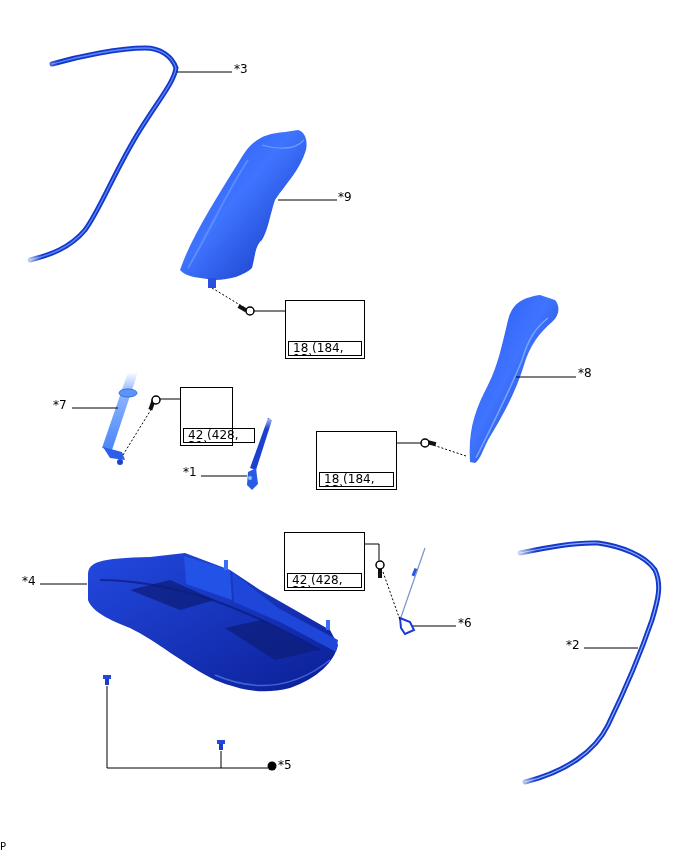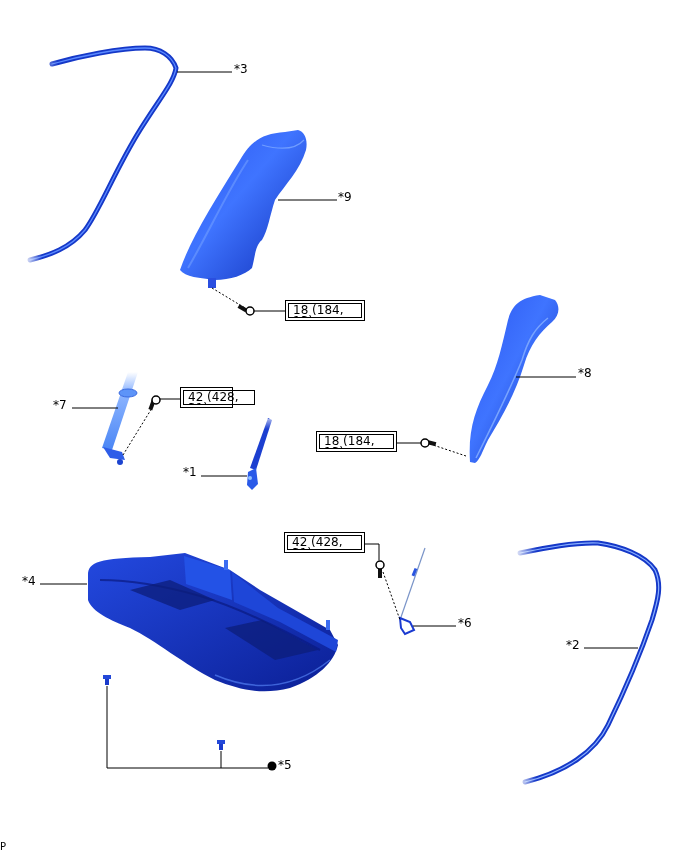--- a/index.html
+++ b/index.html
@@ -4,21 +4,21 @@
   <style>
     html, body { margin: 0; padding: 0; background: #ffffff; }
     body { width: 688px; height: 852px; position: relative; overflow: hidden;
            font-family: "DejaVu Sans", sans-serif; }
     #diagram { position: absolute; left: 0; top: 0; width: 688px; height: 852px; }
     .callout { position: absolute; font-size: 12px; color: #000; line-height: 12px;
                font-family: "DejaVu Sans", sans-serif; white-space: nowrap; }
     .torque { position: absolute; border: 1px solid #000; padding: 2px; background: #fff; }
     .torque-inner { border: 1px solid #000; font-size: 12px; line-height: 11px; height: 15px;
                     padding: 1px 0 0 4px; overflow: hidden; font-family: "DejaVu Sans", sans-serif;
-                    box-sizing: border-box; }
+                    box-sizing: border-box; margin-top: 38px; }
     .torque-inner span { display: block; white-space: nowrap; }
     .footer { position: absolute; left: 0; top: 842px; font-size: 10px; line-height: 10px;
               font-family: "DejaVu Sans", sans-serif; }
   </style>
 </head>
 <body>
 
 <svg id="diagram" width="688" height="852" viewBox="0 0 688 852" xmlns="http://www.w3.org/2000/svg">
   <defs>
     <linearGradient id="gBlue" x1="0" y1="0" x2="1" y2="1">

